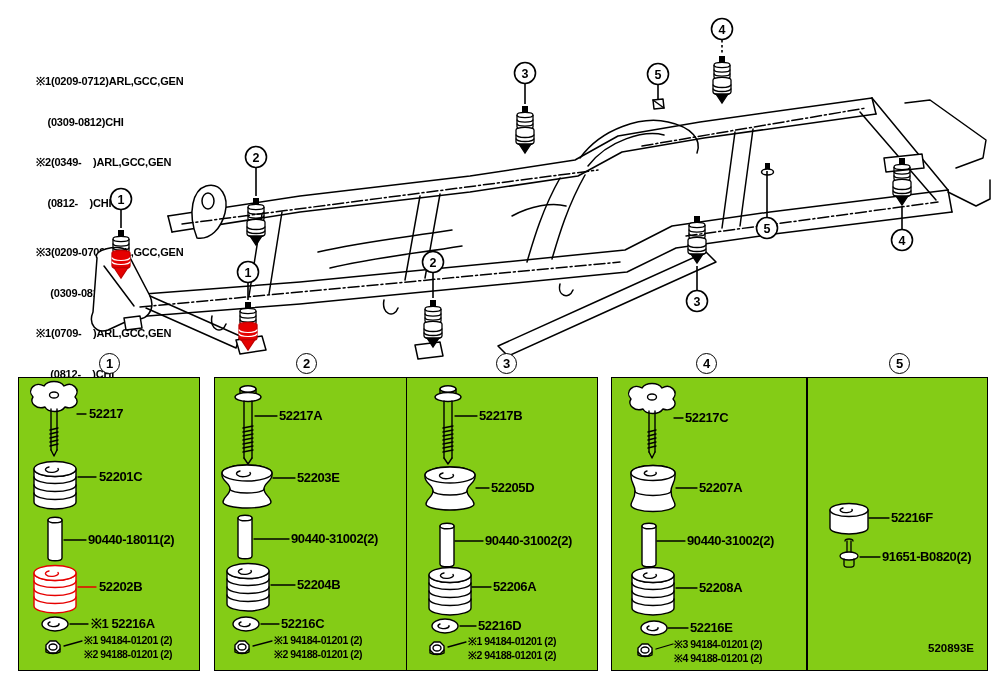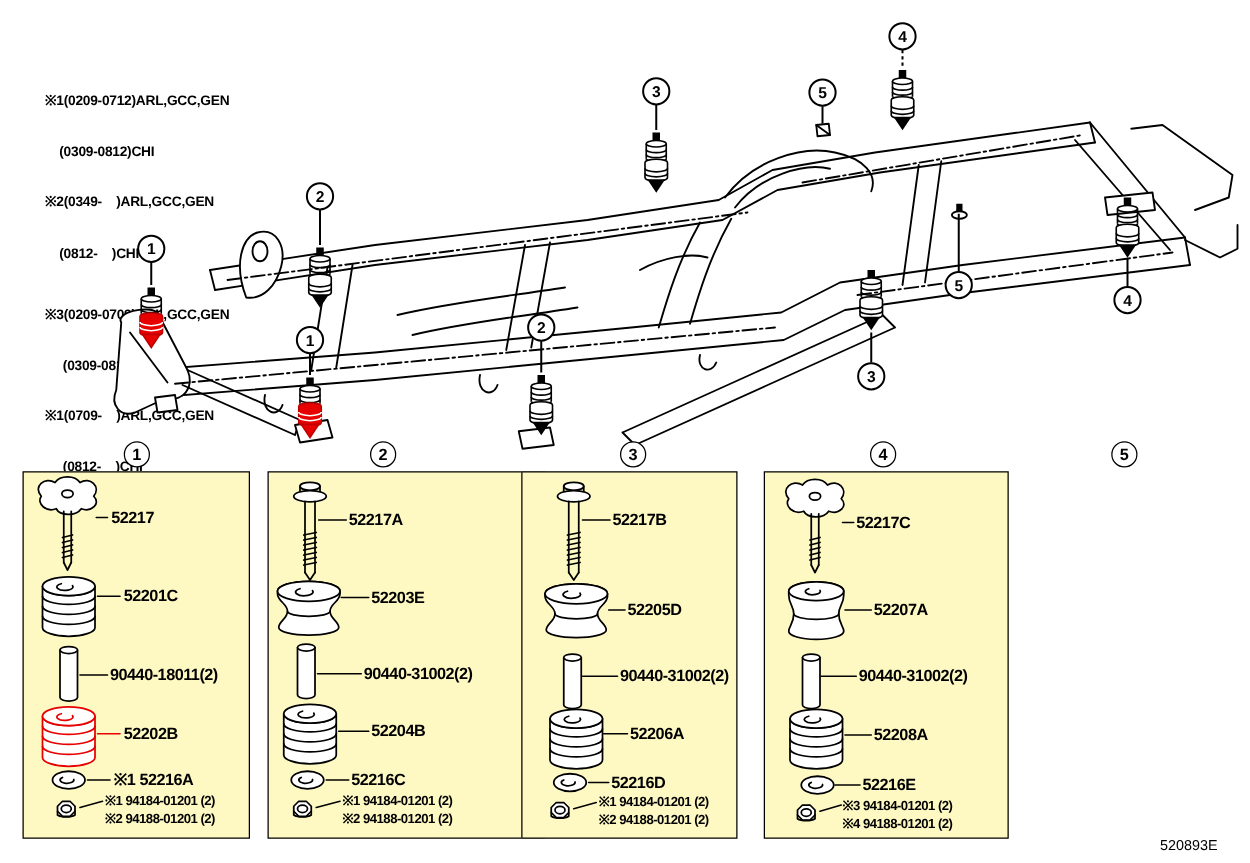--- a/index.html
+++ b/index.html
@@ -5,27 +5,27 @@
   html,body{margin:0;padding:0;background:#fff;}
   .page{position:relative;width:1000px;height:690px;background:#fff;overflow:hidden;
         font-family:"Liberation Sans",sans-serif;color:#000;}
   .notes{position:absolute;left:36px;top:48px;font-weight:bold;font-size:11px;
          line-height:13.5px;white-space:pre;letter-spacing:-0.2px;}
   .notes .gap{margin-top:9px;}
   .pnum{position:absolute;top:353px;width:21px;height:21px;border:1.8px solid #000;
         border-radius:50%;display:flex;align-items:center;justify-content:center;
         font-weight:bold;font-size:13px;background:#fff;box-sizing:border-box;}
   .panel{position:absolute;top:377px;height:294px;border:1.6px solid #000;
-         background:#fef9c3;box-sizing:border-box;}
+         background:#84cc16;box-sizing:border-box;}
   .frame{position:absolute;left:0;top:0;}
   svg text{font-family:"Liberation Sans",sans-serif;font-weight:bold;fill:#000;stroke:none;}
   .lbl{font-size:13px;letter-spacing:-0.4px;}
   .lbl-sm{font-size:10.5px;letter-spacing:-0.4px;}
   .cnum{font-size:12.5px;text-anchor:middle;}
-  .footer-code{position:absolute;left:928px;top:671px;font-size:11.5px;font-weight:normal;}
+  .footer-code{position:absolute;left:928px;top:642px;font-size:11.5px;font-weight:bold;}
 </style>
 </head>
 <body>
 
 <div class="page">
 
   <div class="notes">
     <div>※1(0209-0712)ARL,GCC,GEN</div>
     <div>    (0309-0812)CHI</div>
     <div>※2(0349-    )ARL,GCC,GEN</div>
@@ -285,21 +285,21 @@
       <text class="lbl" x="64" y="42">52217A</text>
       <text class="lbl" x="82" y="104">52203E</text>
       <text class="lbl" x="76" y="165">90440-31002(2)</text>
       <text class="lbl" x="82" y="211">52204B</text>
       <text class="lbl" x="66" y="250">52216C</text>
       <text class="lbl-sm" x="59" y="266">※1 94184-01201 (2)</text>
       <text class="lbl-sm" x="59" y="280">※2 94188-01201 (2)</text>
     </svg>
   </div>
 
-  <div class="panel" style="left:417px;width:173px">
+  <div class="panel" style="left:406px;width:192px">
     <svg width="178" height="290" viewBox="0 0 178 290">
       <g stroke="#000" stroke-width="1.3" fill="none" stroke-linecap="round">
         <use href="#sym-hexbolt" x="23" y="6"></use>
         <line x1="48" y1="38" x2="70" y2="38"></line>
         <use href="#sym-spool" x="17" y="88"></use>
         <line x1="69" y1="110" x2="82" y2="110"></line>
         <use href="#sym-spacer" x="32" y="144"></use>
         <line x1="48" y1="163" x2="76" y2="163"></line>
         <use href="#sym-ribcushion" x="21" y="188"></use>
         <line x1="65" y1="209" x2="84" y2="209"></line>
@@ -337,16 +337,32 @@
       <text class="lbl" x="73" y="44">52217C</text>
       <text class="lbl" x="87" y="114">52207A</text>
       <text class="lbl" x="75" y="167">90440-31002(2)</text>
       <text class="lbl" x="87" y="214">52208A</text>
       <text class="lbl" x="78" y="254">52216E</text>
       <text class="lbl-sm" x="62" y="270">※3 94184-01201 (2)</text>
       <text class="lbl-sm" x="62" y="284">※4 94188-01201 (2)</text>
     </svg>
   </div>
 
+  <div class="panel" style="left:807px;width:181px">
+    <svg width="177" height="290" viewBox="0 0 177 290">
+      <g stroke="#000" stroke-width="1.3" fill="none" stroke-linecap="round">
+        <use href="#sym-pad" x="21" y="124"></use>
+        <line x1="61" y1="140" x2="81" y2="140"></line>
+        <g>
+          <path d="M37,163 A4,2 0 0 1 45,163 M39,163 L39,175 M43,163 L43,175"></path>
+          <ellipse cx="41" cy="178" rx="9" ry="4" fill="#fff"></ellipse>
+          <path d="M36,181 L36,187 M46,181 L46,187 M36,187 A5,2.2 0 0 0 46,187"></path>
+        </g>
+        <line x1="52" y1="179" x2="72" y2="179"></line>
+      </g>
+      <text class="lbl" x="83" y="144">52216F</text>
+      <text class="lbl" x="74" y="183">91651-B0820(2)</text>
+    </svg>
+  </div>
 
   <div class="footer-code">520893E</div>
 
 </div>
 
 </body></html>

